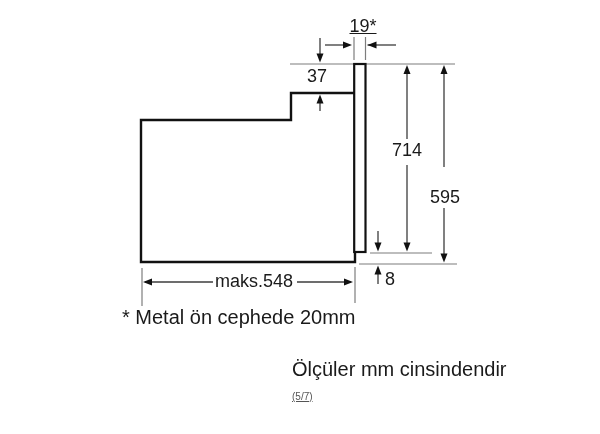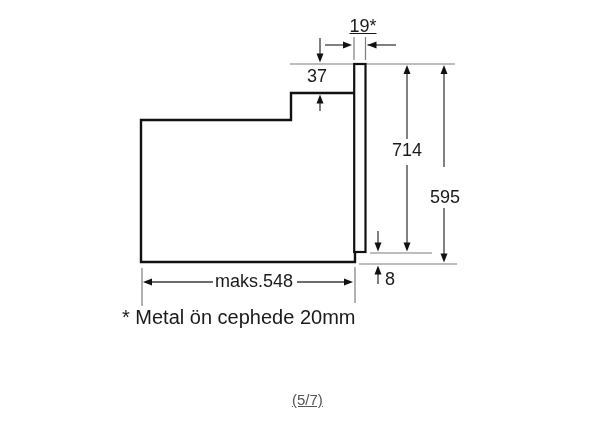--- a/index.html
+++ b/index.html
@@ -10,21 +10,21 @@
   #drawing{position:absolute;left:0;top:0;}
   .dim-label{
     position:absolute;font-size:18px;line-height:1.1;color:#1a1a1a;
     background:#fff;padding:0 2px;white-space:nowrap;
   }
   .centered{transform:translateX(-50%);}
   .caption{
     position:absolute;font-size:20px;line-height:1.15;color:#1a1a1a;white-space:nowrap;
   }
   .page-num{
-    position:absolute;font-size:15px;color:#555;white-space:nowrap;text-decoration:underline;
+    position:absolute;font-size:10px;color:#555;white-space:nowrap;text-decoration:underline;
   }
 </style>
 </head>
 <body>
 
 <div id="canvas">
 
   <svg id="drawing" width="600" height="434" viewBox="0 0 600 434">
 
     <g stroke="#7d7d7d" stroke-width="1.2">
@@ -79,16 +79,17 @@
   <div class="dim-label centered" style="left:407px;top:141px;">714</div>
 
   <div class="dim-label centered" style="left:445px;top:169px;margin-top:19px;">595</div>
 
   <div class="dim-label" style="left:383px;top:270px;">8</div>
 
   <div class="dim-label centered" style="left:254px;top:272px;text-align:center;">maks.548</div>
 
   <div class="caption" style="left:122px;top:306px;">* Metal ön cephede 20mm</div>
 
+  <div class="caption" style="left:292px;top:358px;">Ölçüler mm cinsindendir</div>
 
   <div class="page-num" style="left:292px;top:391px;">(5/7)</div>
 
 </div>
 
 </body></html>

